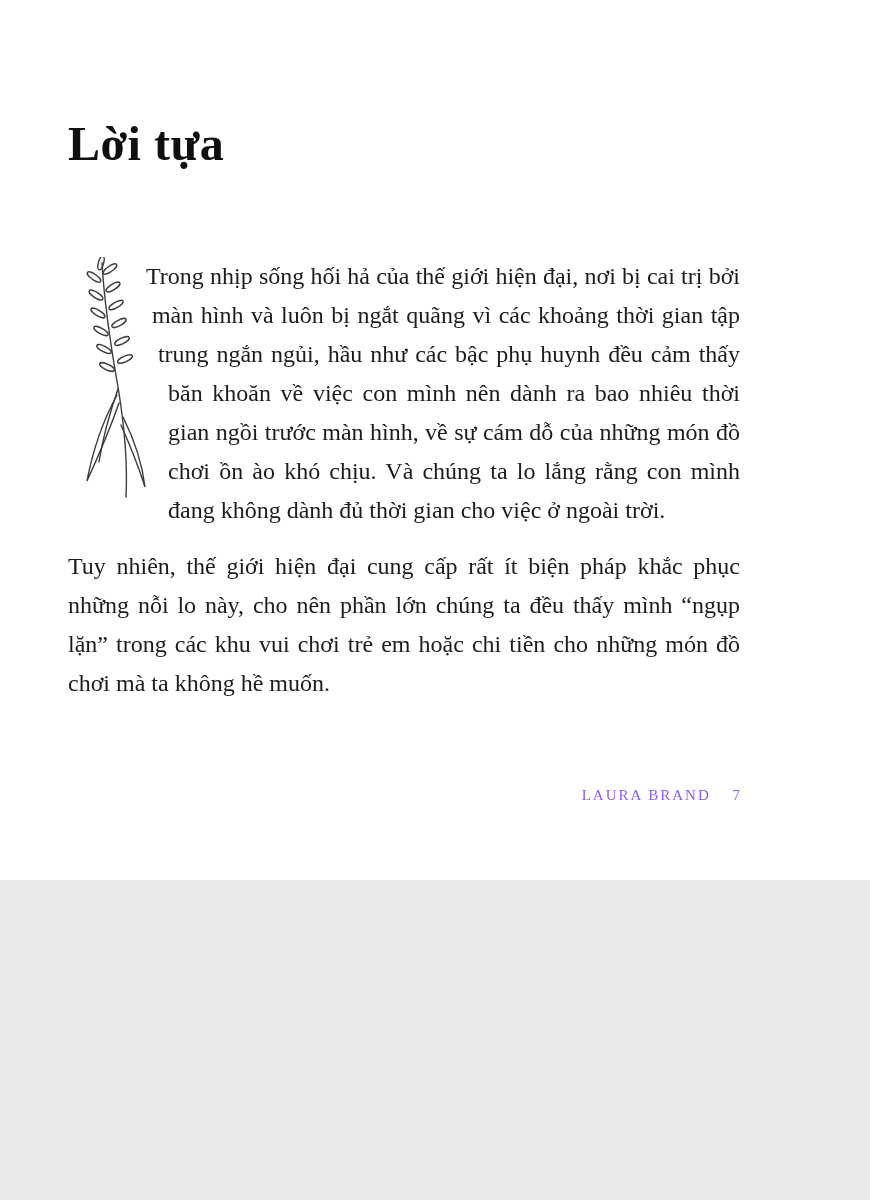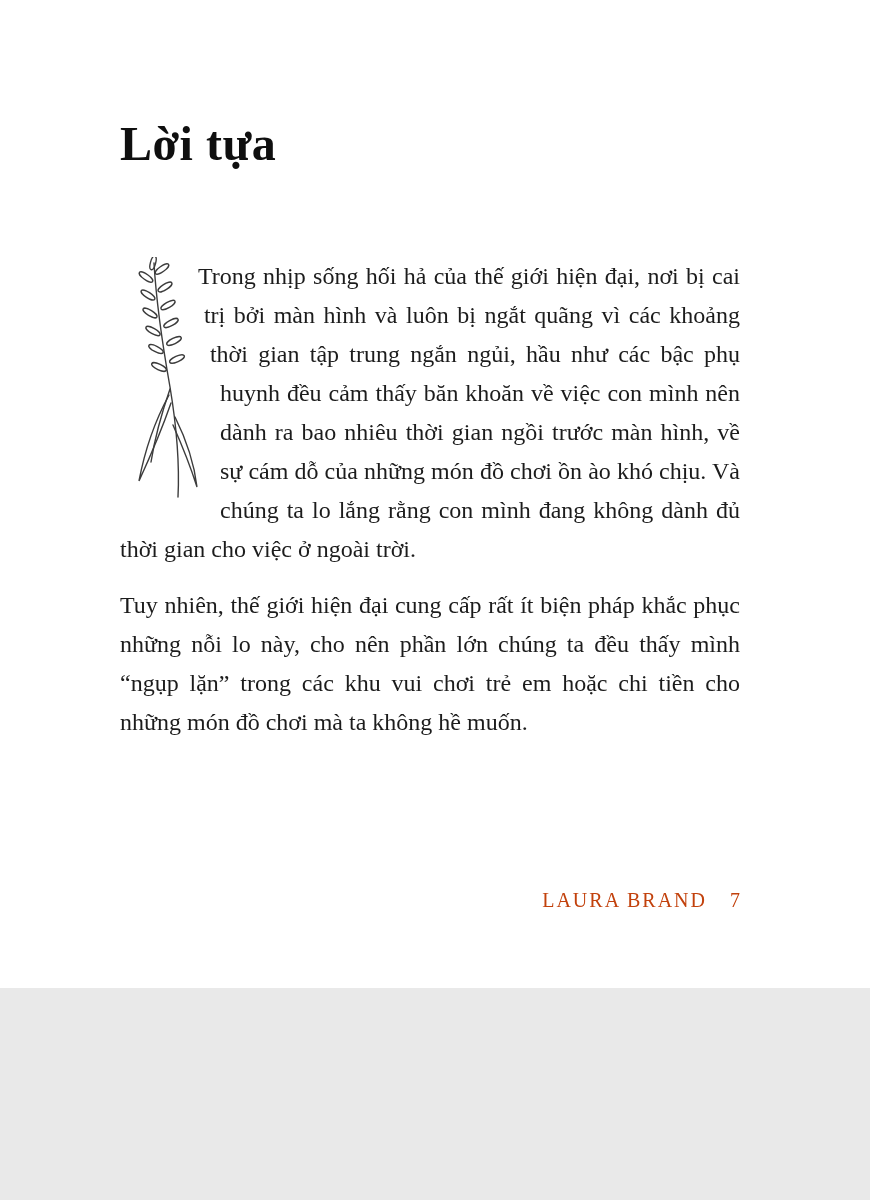--- a/index.html
+++ b/index.html
@@ -1,25 +1,25 @@
 <!DOCTYPE html>
 <html><head>
 <meta charset="utf-8">
 <style>
   * { margin: 0; padding: 0; box-sizing: border-box; }
   html, body { background: #e9e9e9; }
   body { display: flex; justify-content: center; }
   .page {
     position: relative;
     width: 870px;
-    height: 988px;
+    height: 880px;
     background: #ffffff;
     font-family: "Liberation Serif", serif;
     color: #1c1c1c;
-    padding: 118px 130px 0 120px;
+    padding: 118px 130px 0 68px;
     overflow: hidden;
   }
   .heading {
     font-family: "Liberation Serif", serif;
     font-size: 48px;
     font-weight: 700;
     color: #0f0f0f;
     letter-spacing: 0.5px;
     line-height: 1.1;
     margin-bottom: 86px;
@@ -39,22 +39,22 @@
     shape-outside: polygon(0px 0px, 56px 0px, 74px 120px, 96px 185px, 96px 245px, 0px 245px);
     shape-margin: 16px;
     margin-right: 4px;
   }
   .float-illustration svg { display: block; }
   .book-title { font-style: italic; }
   .footer {
     position: absolute;
     right: 130px;
     bottom: 76px;
-    font-size: 20px;
-    color: #c2410c;
+    font-size: 15px;
+    color: #8b5cf6;
   }
   .footer .author { letter-spacing: 2px; }
   .footer .pagenum { margin-left: 18px; letter-spacing: 0; }
 </style>
 </head>
 <body>
 
 <div class="page">
 
   <h1 class="heading">Lời tựa</h1>

